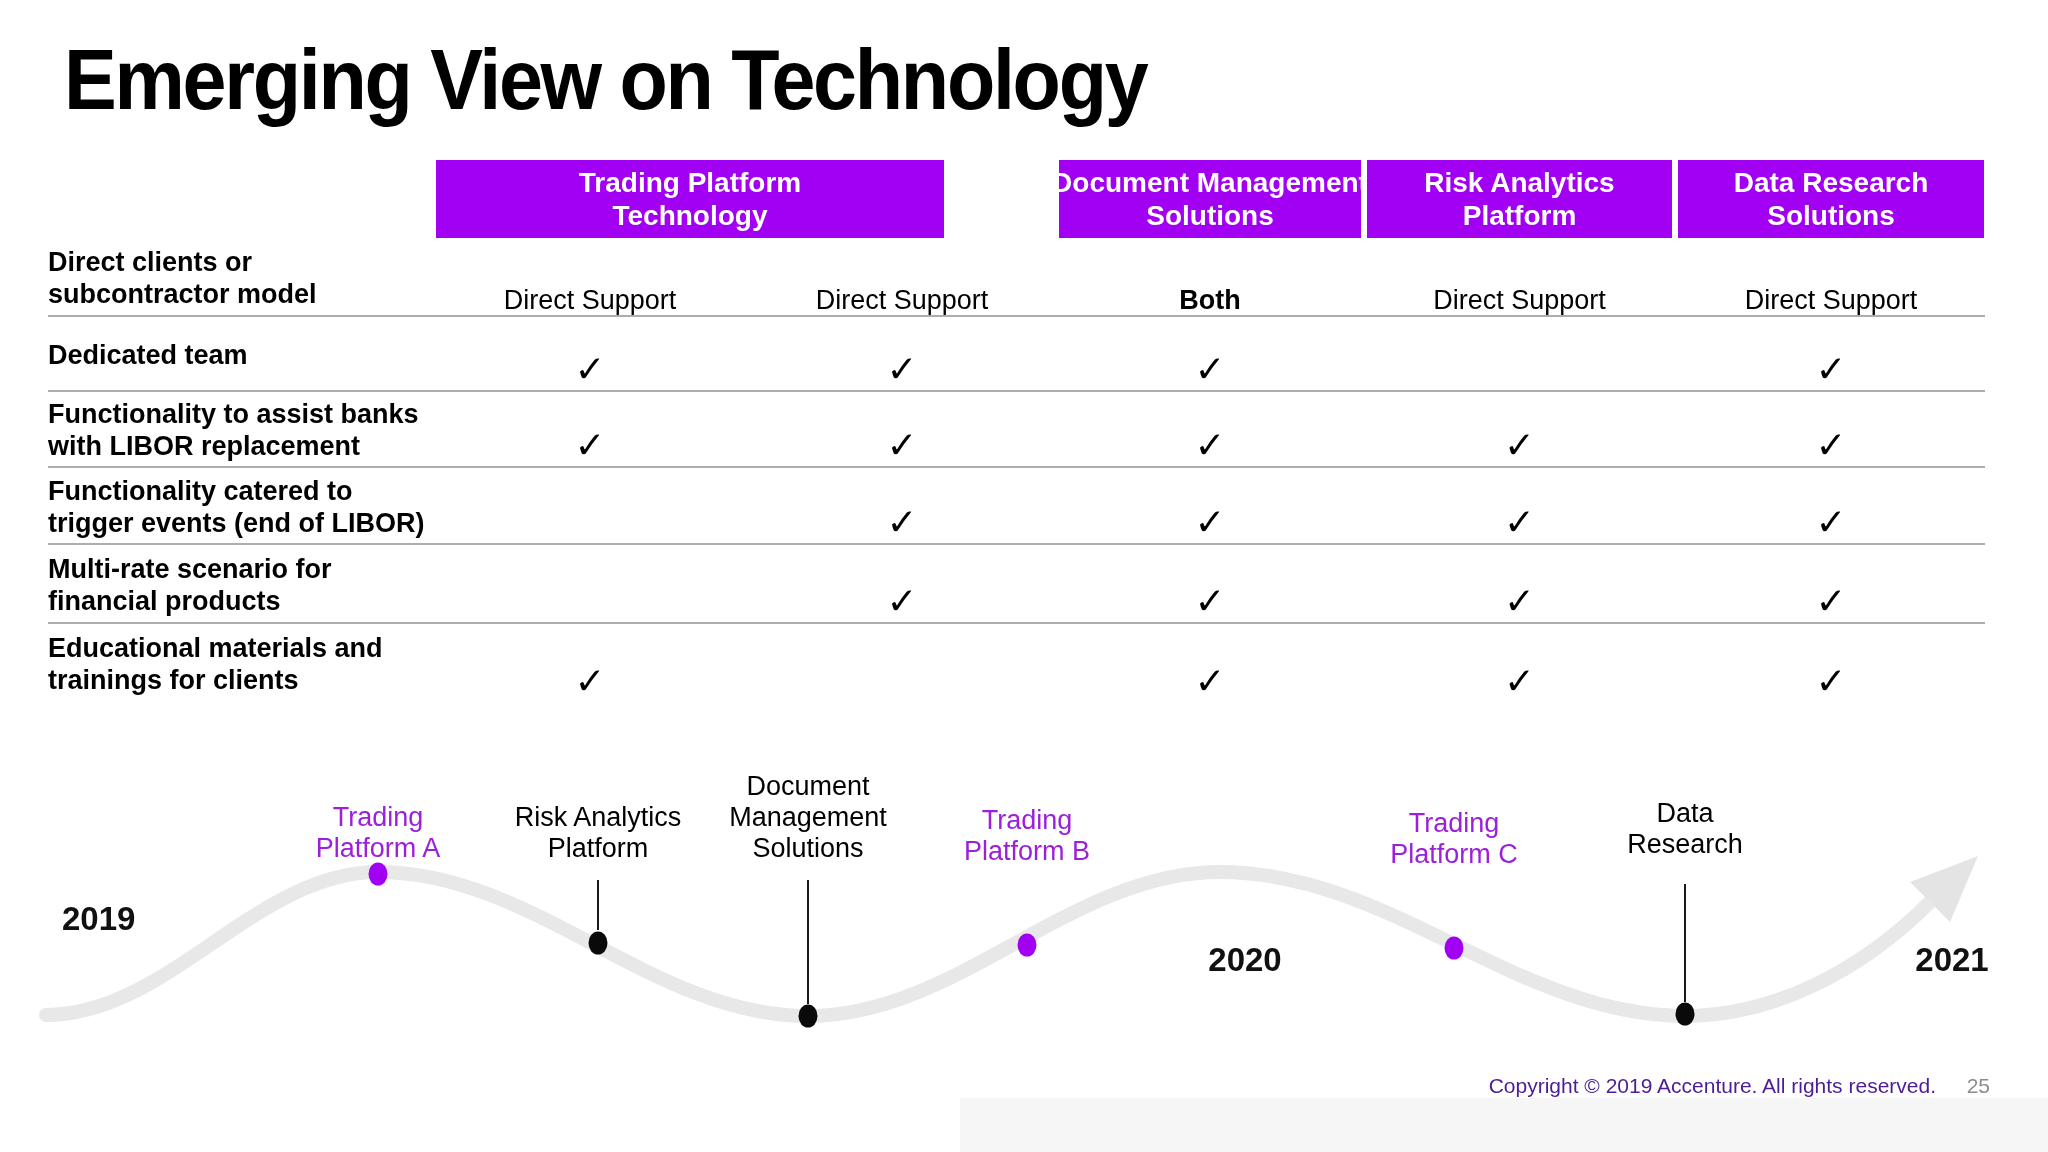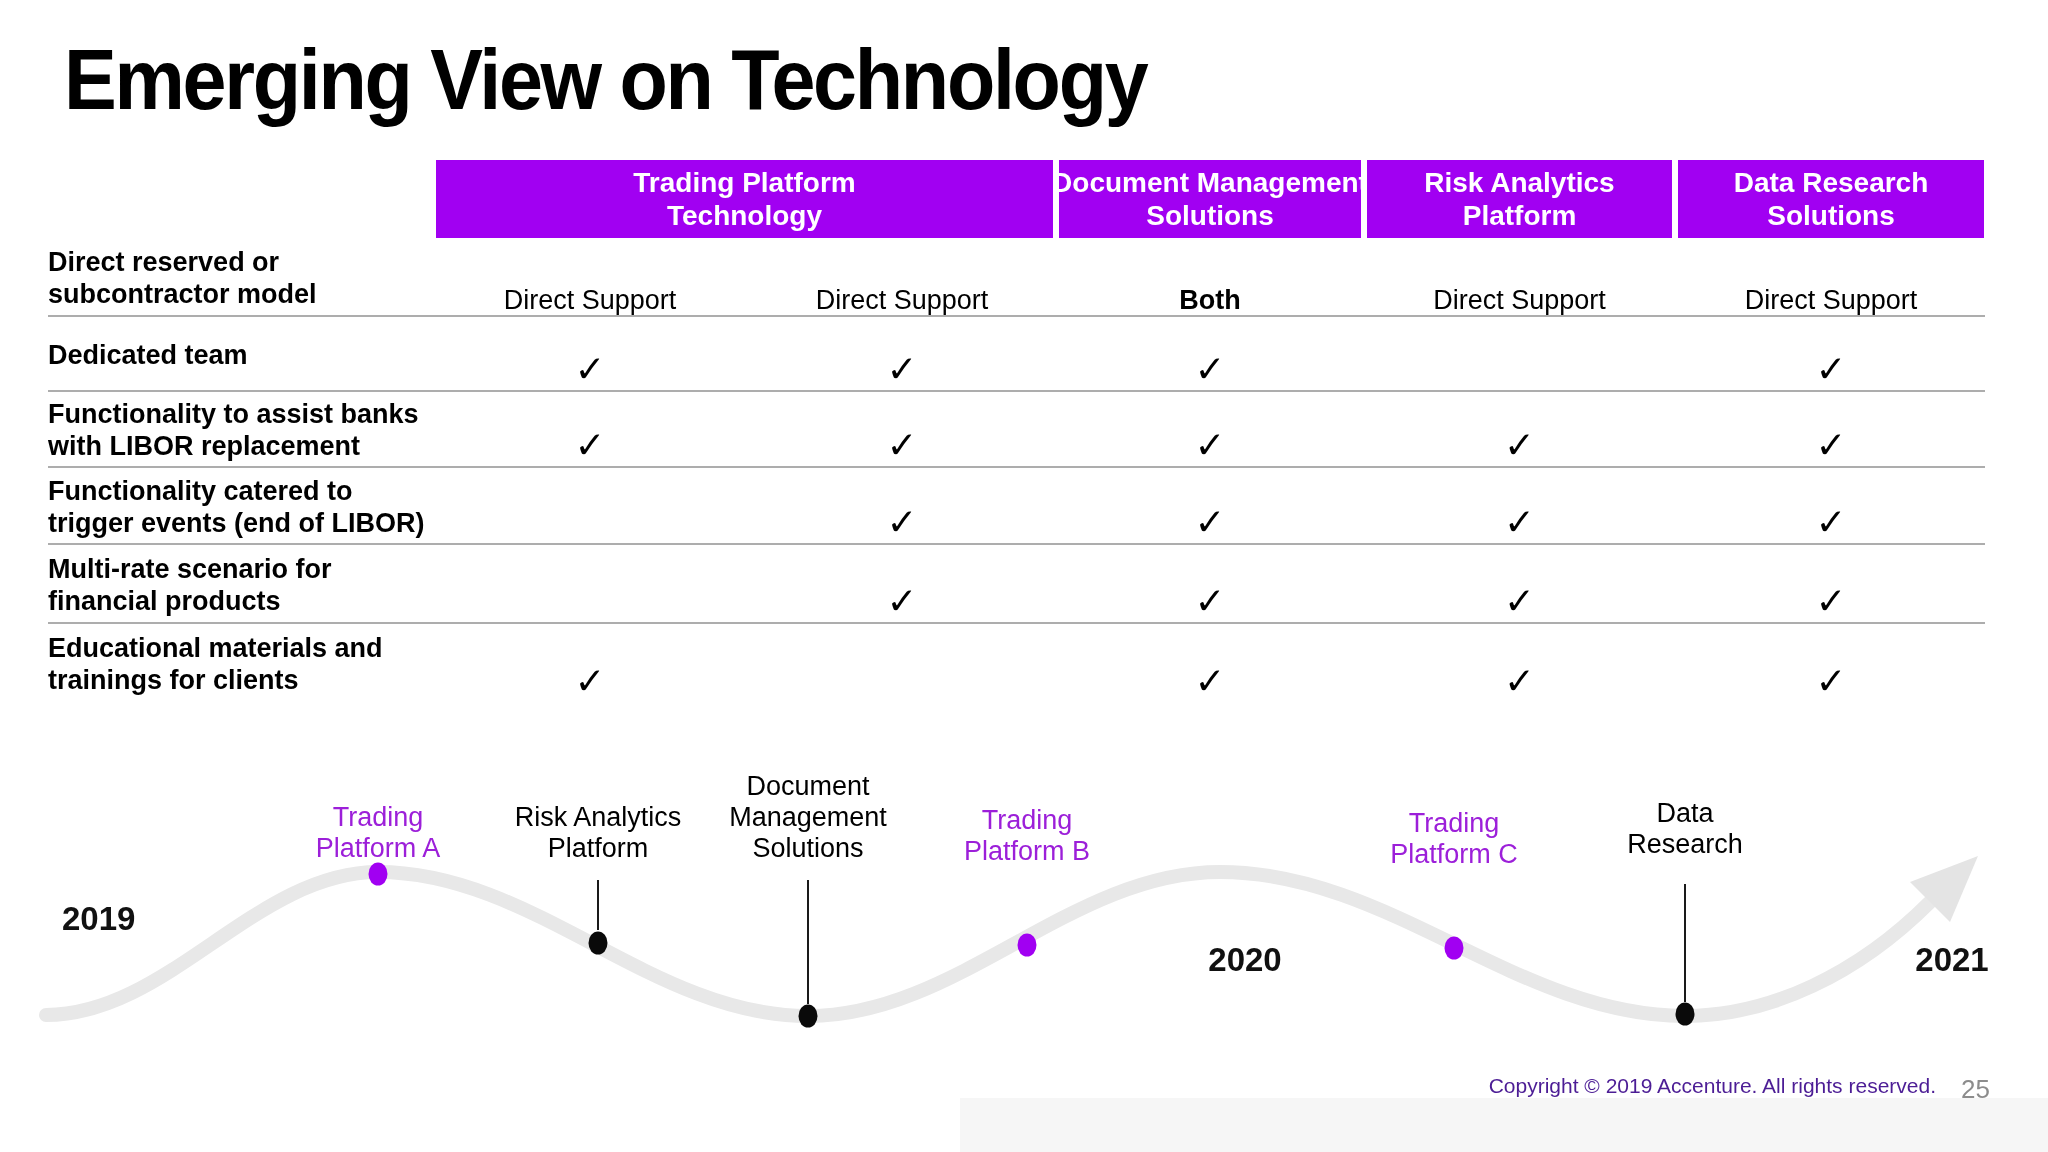--- a/index.html
+++ b/index.html
@@ -19,21 +19,21 @@
     white-space:nowrap;color:#000;
   }
   
   .hdr{
     position:absolute;top:160px;height:78px;
     background:#A100F2;color:#fff;
     display:flex;align-items:center;justify-content:center;
     text-align:center;font-weight:bold;font-size:28px;line-height:33px;
     white-space:pre;
   }
-  .hdr1{left:436px;width:617px;}
+  .hdr1{left:436px;width:508px;}
   .hdr2{left:1059px;width:302px;}
   .hdr3{left:1367px;width:305px;}
   .hdr4{left:1678px;width:306px;}
   
   .row{position:absolute;left:0;width:2048px;}
   .r1{top:240px;height:76px;}
   .r2{top:318px;height:73px;}
   .r3{top:393px;height:74px;}
   .r4{top:469px;height:75px;border-radius:6px;}
   .r5{top:546px;height:77px;}
@@ -77,21 +77,21 @@
   .footer-band{
     position:absolute;left:960px;top:1098px;width:1088px;height:54px;
     background:#F6F6F6;
   }
   .copyright{
     position:absolute;right:112px;top:1074px;
     font-size:21px;color:#4c1d95;white-space:nowrap;
   }
   .pagenum{
     position:absolute;right:58px;top:1074px;
-    font-size:26px;color:#8C8C8C;
+    font-size:21px;color:#8C8C8C;
   }
 </style>
 </head>
 <body>
 
 <div id="slide">
 
   <div class="title">Emerging View on Technology</div>
 
   <div class="hdr hdr1">
@@ -105,21 +105,21 @@
   <div class="hdr hdr3">
     <span>Risk Analytics
 Platform</span>
   </div>
   <div class="hdr hdr4">
     <span>Data Research
 Solutions</span>
   </div>
 
   <div class="row r1">
-    <div class="rowlabel"><span>Direct reserved or
+    <div class="rowlabel"><span>Direct clients or
 subcontractor model</span></div>
     <div class="cell c1">
         <span>Direct Support</span>
       </div>
     <div class="cell c2">
         <span>Direct Support</span>
       </div>
     <div class="cell c3">
         <span>Both</span>
       </div>

